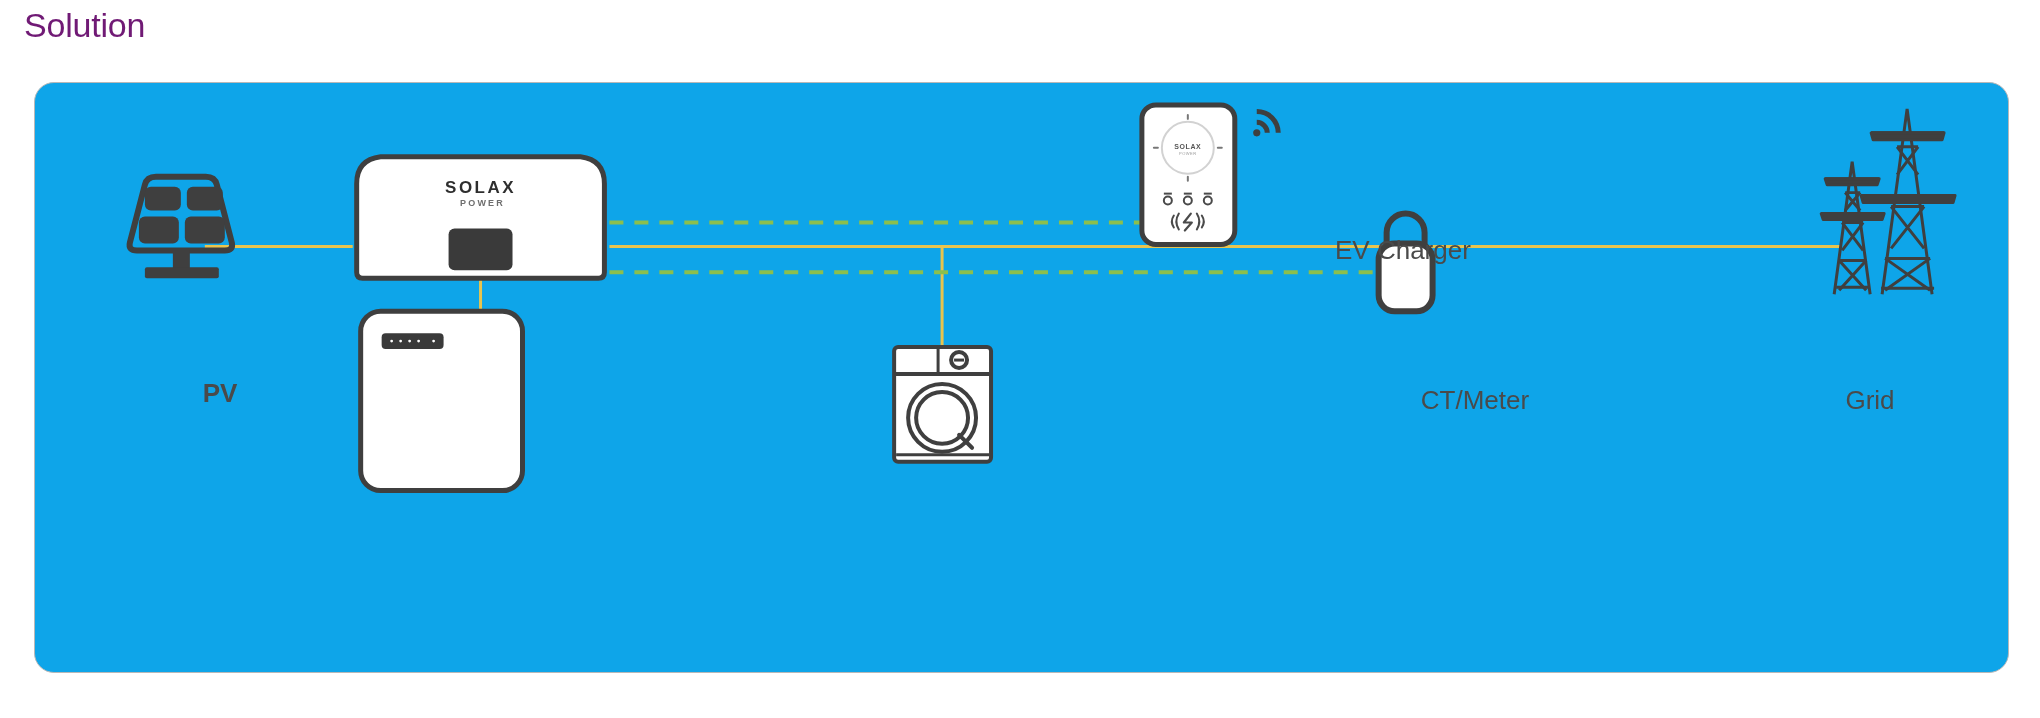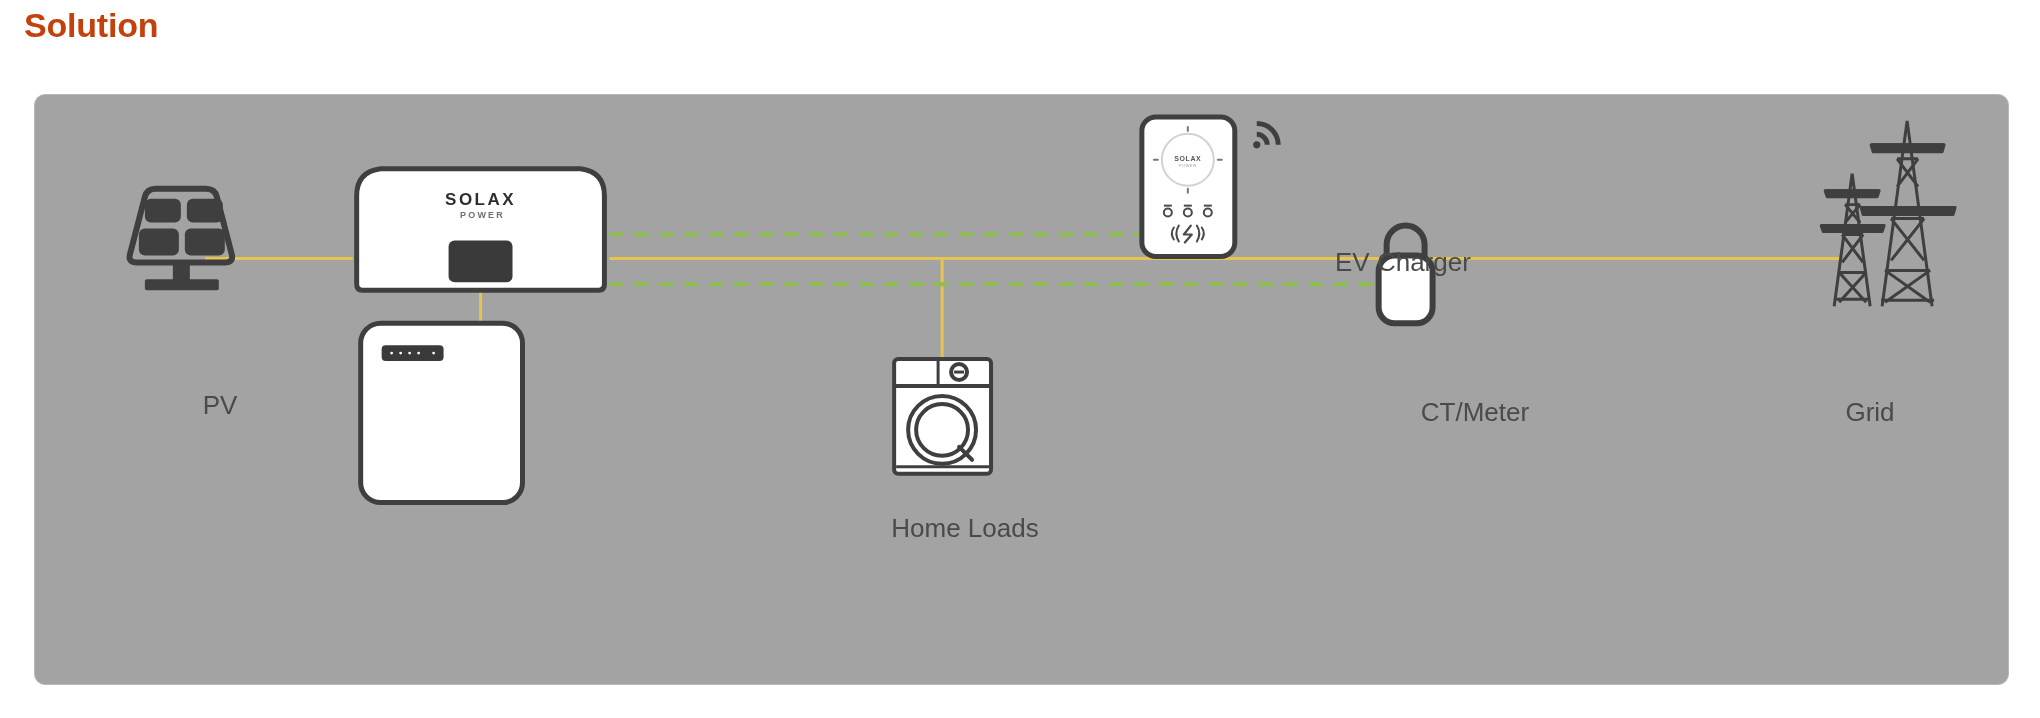--- a/index.html
+++ b/index.html
@@ -8,45 +8,45 @@
     height: 718px;
     background: #ffffff;
     font-family: "Liberation Sans", sans-serif;
     overflow: hidden;
   }
   #page-title {
     position: absolute;
     left: 24px;
     top: 6px;
     font-size: 34px;
-    font-weight: bold;
-    color: #c2410c;
+    font-weight: normal;
+    color: #701a75;
     letter-spacing: -0.2px;
   }
   #diagram-card {
     position: absolute;
     left: 34px;
-    top: 94px;
+    top: 82px;
     width: 1975px;
     height: 591px;
     border: 1px solid #b8b8b8;
-    border-radius: 11px;
-    background: #a3a3a3;
+    border-radius: 20px;
+    background: #0ea5e9;
   }
   .stage { position: absolute; inset: 0; }
   .svg-layer { position: absolute; left: 0; top: 0; width: 100%; height: 100%; }
 
   .node-label {
     position: absolute;
     color: #4a4a4a;
     font-size: 26px;
     font-family: "Liberation Sans", sans-serif;
     white-space: nowrap;
   }
-  #label-pv        { left: 120px;  top: 295px; width: 130px; text-align: center; }
+  #label-pv        { left: 120px;  top: 295px; width: 130px; text-align: center; font-weight: bold; }
   #label-battery   { left: 425px;  top: 463px; width: 200px; text-align: center; }
   #label-home      { left: 800px;  top: 418px; width: 260px; text-align: center; }
   #label-ev        { left: 1300px; top: 152px; }
   #label-ctmeter   { left: 1320px; top: 302px; width: 240px; text-align: center; }
   #label-grid      { left: 1715px; top: 302px; width: 240px; text-align: center; }
 </style>
 </head>
 <body>
 
 <div id="page-title">Solution</div>
@@ -181,19 +181,18 @@
           <path d="M 1864 64 L 1885 92 M 1885 64 L 1864 92"></path>
           <path d="M 1858 124 L 1891 166 M 1891 124 L 1858 166"></path>
           <path d="M 1852 176 L 1897 208 M 1897 176 L 1852 208"></path>
           <path d="M 1864 64 L 1885 64 M 1858 124 L 1891 124
                    M 1852 176 L 1897 176 M 1848 206 L 1901 206"></path>
         </g>
       </g>
     </svg>
 
     <div class="node-label" id="label-pv">PV</div>
-    <div class="node-label" id="label-home">Home Loads</div>
     <div class="node-label" id="label-ev">EV Charger</div>
     <div class="node-label" id="label-grid">Grid</div>
     <div class="node-label" id="label-ctmeter">CT/Meter</div>
 
   </div>
 </div>
 
 </body></html>

